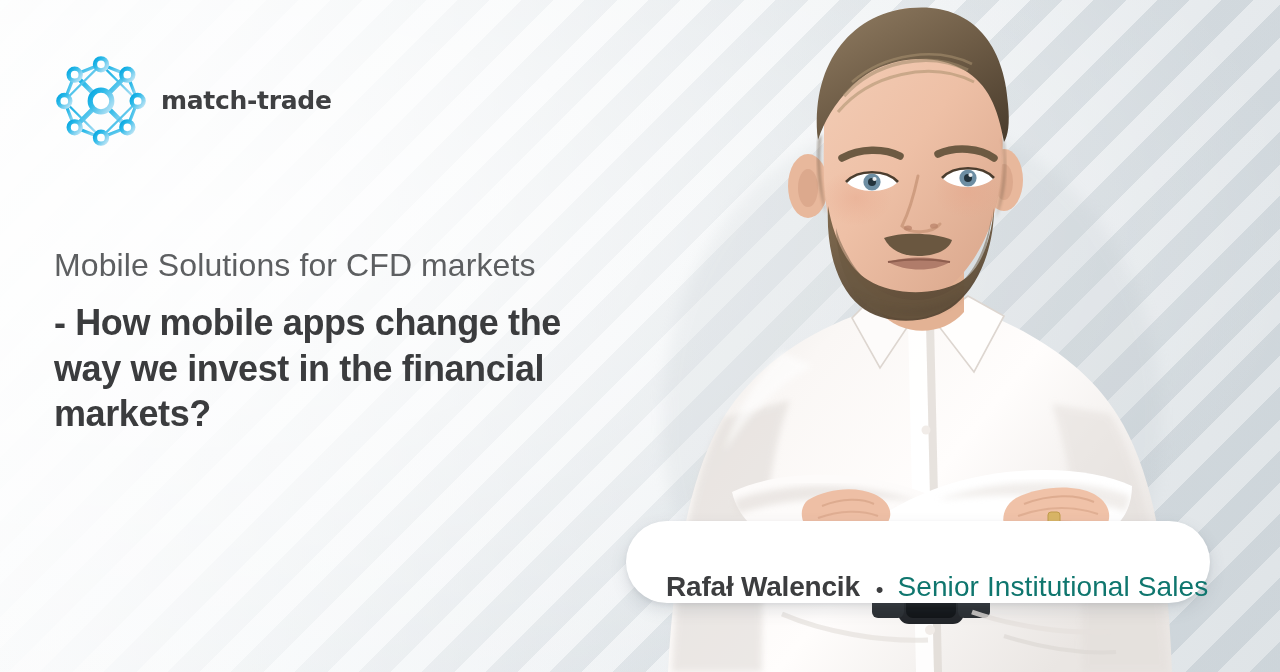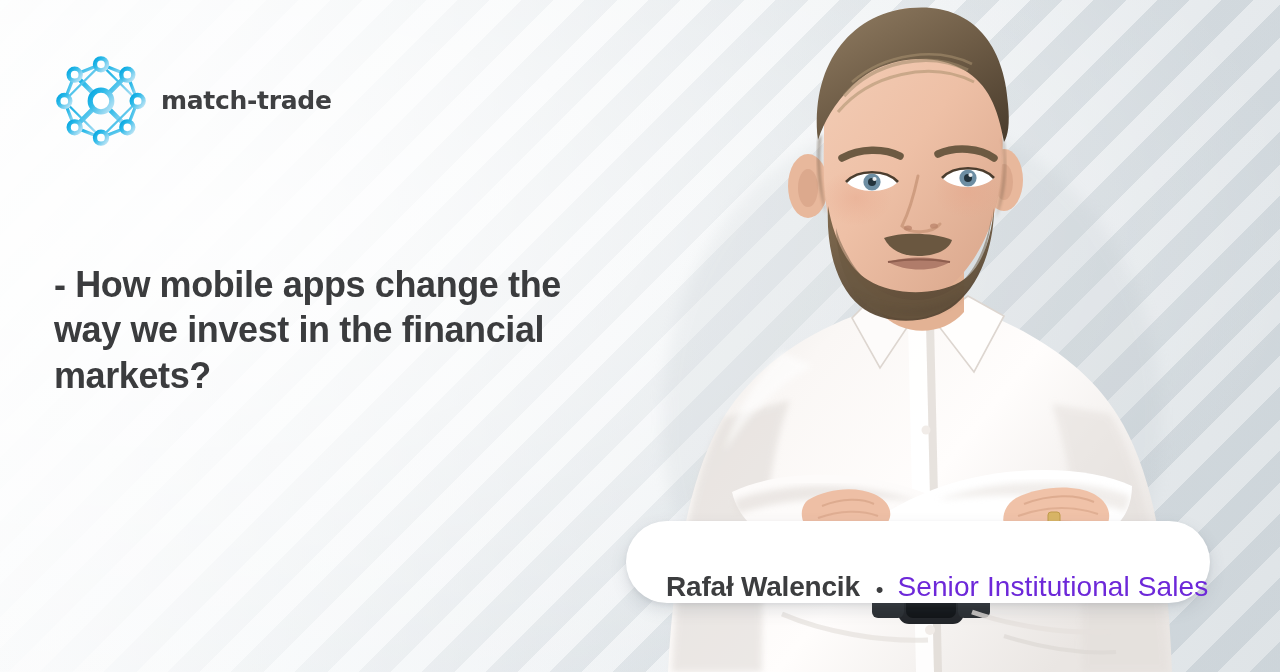--- a/index.html
+++ b/index.html
@@ -128,21 +128,21 @@
   .badge-dot {
     margin:0 14px 0 16px;
     font-size:22px;
     color:#3c3d3f;
     line-height:1;
     position:relative; top:-2px;
   }
   .badge-role {
     font-size:28px;
     font-weight:300;
-    color:#6d28d9;
+    color:#0f766e;
     letter-spacing:0.1px;
     white-space:nowrap;
   }
 </style>
 </head>
 <body>
 
 <div class="banner">
 
   <div class="bg-base"></div>
@@ -399,20 +399,21 @@
         <circle cx="22" cy="80" r="6.4"></circle>
         <circle cx="78" cy="80" r="6.4"></circle>
       </g>
     </svg>
     <div class="logo-word">
       <span>match-trade</span>
     </div>
   </div>
 
   <div class="copy">
+    <div class="eyebrow">Mobile Solutions for CFD markets</div>
     <div class="headline">- How mobile apps change the way we invest in the financial markets?</div>
   </div>
 
   <div class="badge">
     <span class="badge-name">Rafał Walencik</span>
     <span class="badge-dot">•</span>
     <span class="badge-role">Senior Institutional Sales</span>
   </div>
 
 </div>

